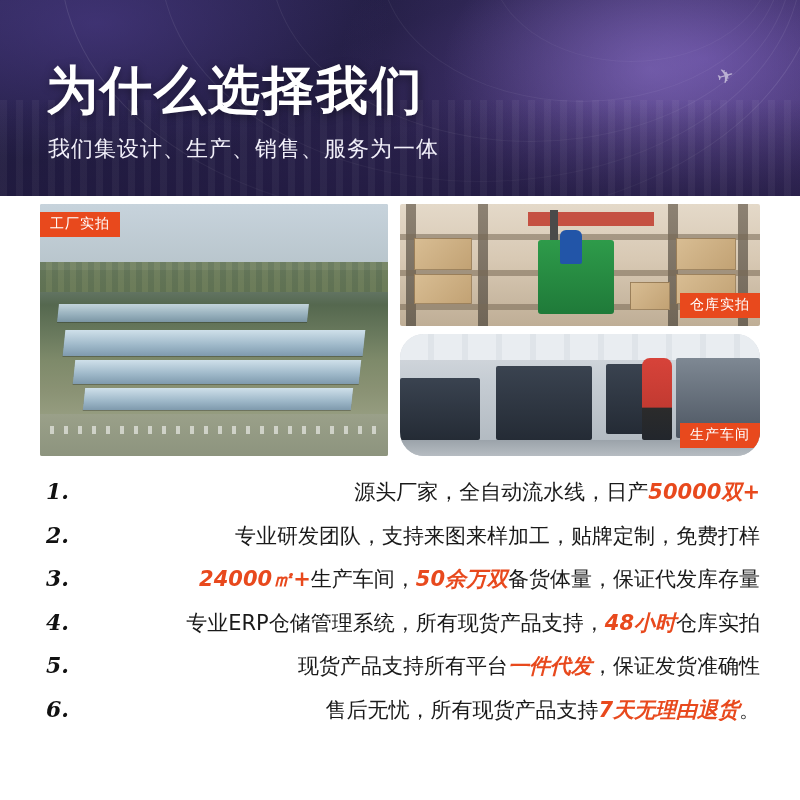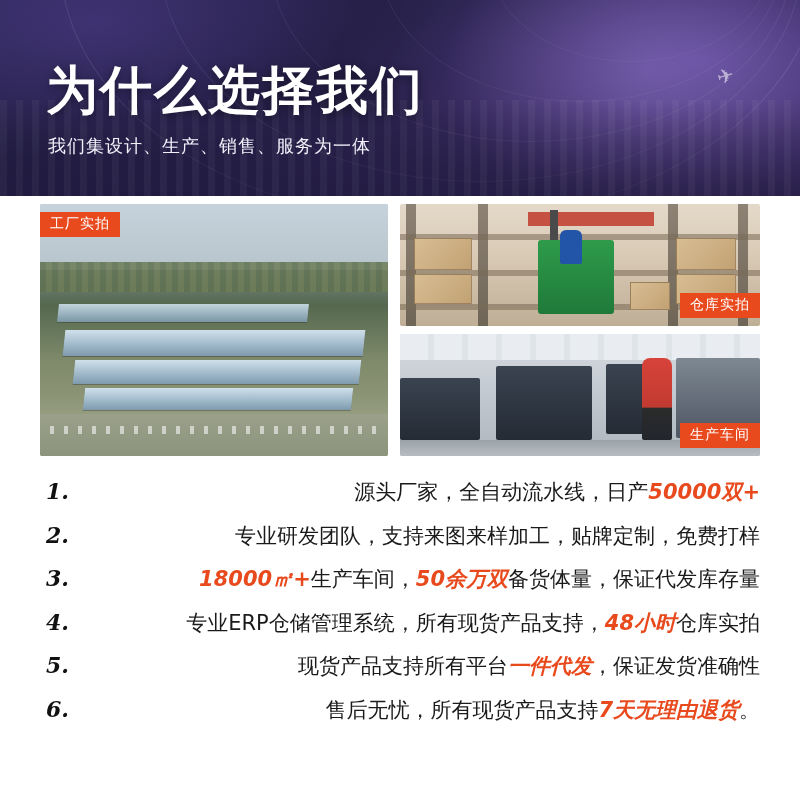--- a/index.html
+++ b/index.html
@@ -76,21 +76,21 @@
     color: #ffffff;
     letter-spacing: 2px;
     font-family: "DejaVu Sans", "Liberation Sans", sans-serif;
     text-shadow: 0 2px 10px rgba(0,0,0,0.45);
     margin-top: 20px;
   }
   .hero-sub {
     position: absolute;
     left: 48px;
     top: 134px;
-    font-size: 18px;
+    font-size: 22px;
     color: #f2f0fa;
     letter-spacing: 1px;
     font-family: "DejaVu Sans", "Liberation Sans", sans-serif;
     text-align: center;
   }
 
   
   .gallery {
     position: absolute;
     left: 0; top: 196px;
@@ -187,20 +187,21 @@
     position: absolute; left: 128px; top: 8px; width: 126px; height: 14px;
     background: #c0392b; opacity: .85;
   }
   #photo-warehouse .tag { right: 0; bottom: 8px; }
 
   
   #photo-workshop {
     left: 400px; top: 138px;
     width: 360px; height: 122px;
     background: linear-gradient(to bottom, #d9dde2 0%, #c5ccd3 40%, #aeb6bd 100%);
+    border-radius: 24px;
   }
   #photo-workshop .machine {
     position: absolute;
     background: linear-gradient(to bottom, #3a4350, #242b35);
     border-radius: 2px;
   }
   #photo-workshop .m1 { left: 96px;  top: 32px; width: 96px; height: 74px; }
   #photo-workshop .m2 { left: 0px;   top: 44px; width: 80px; height: 62px; }
   #photo-workshop .m3 { left: 206px; top: 30px; width: 56px; height: 70px; }
   #photo-workshop .m4 { left: 276px; top: 24px; width: 84px; height: 80px;
@@ -324,21 +325,21 @@
       <div class="feature-row">
         <span class="feature-num">1.</span>
         <span class="feature-text"><span>源头厂家，全自动流水线，日产</span><span class="hl">50000双+</span></span>
       </div>
       <div class="feature-row">
         <span class="feature-num">2.</span>
         <span class="feature-text"><span>专业研发团队，支持来图来样加工，贴牌定制，免费打样</span></span>
       </div>
       <div class="feature-row">
         <span class="feature-num">3.</span>
-        <span class="feature-text"><span class="hl">18000㎡+</span><span>生产车间，</span><span class="hl">50余万双</span><span>备货体量，保证代发库存量</span></span>
+        <span class="feature-text"><span class="hl">24000㎡+</span><span>生产车间，</span><span class="hl">50余万双</span><span>备货体量，保证代发库存量</span></span>
       </div>
       <div class="feature-row">
         <span class="feature-num">4.</span>
         <span class="feature-text"><span>专业ERP仓储管理系统，所有现货产品支持，</span><span class="hl">48小时</span><span>仓库实拍</span></span>
       </div>
       <div class="feature-row">
         <span class="feature-num">5.</span>
         <span class="feature-text"><span>现货产品支持所有平台</span><span class="hl">一件代发</span><span>，保证发货准确性</span></span>
       </div>
       <div class="feature-row">

